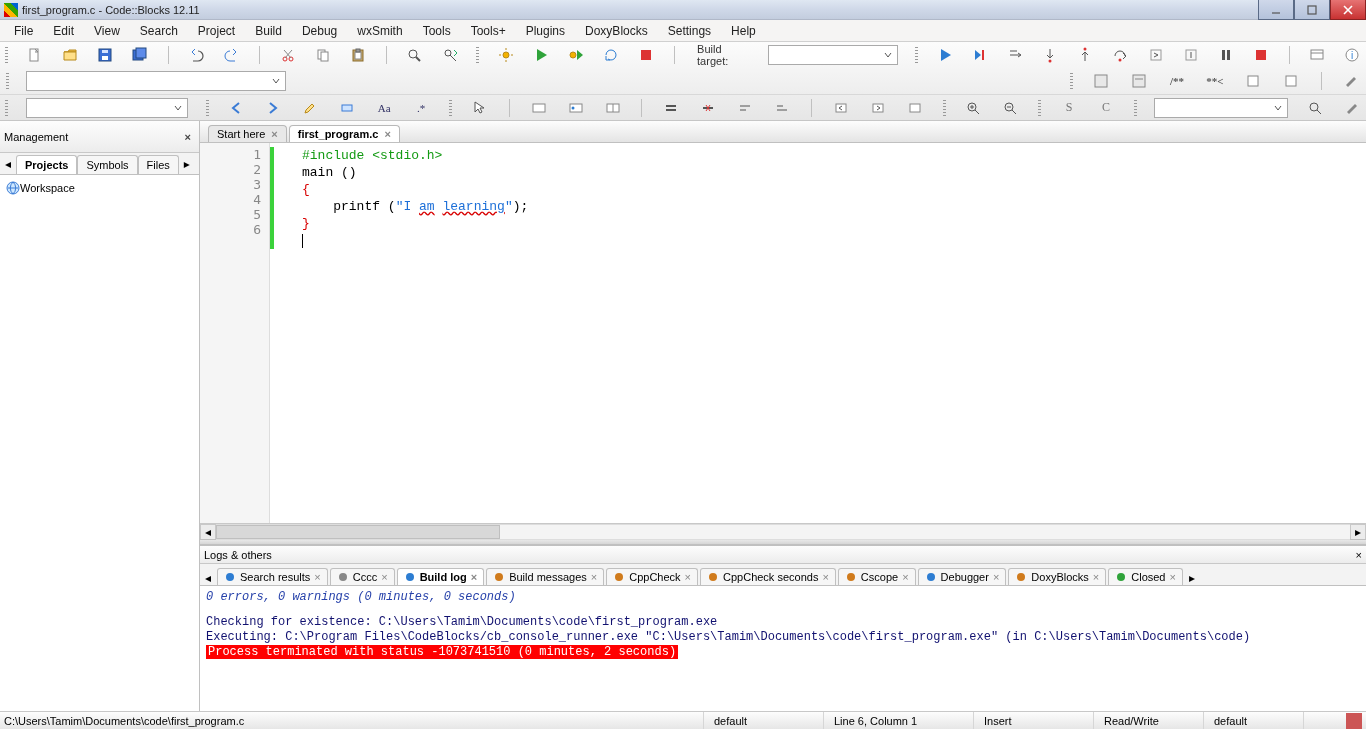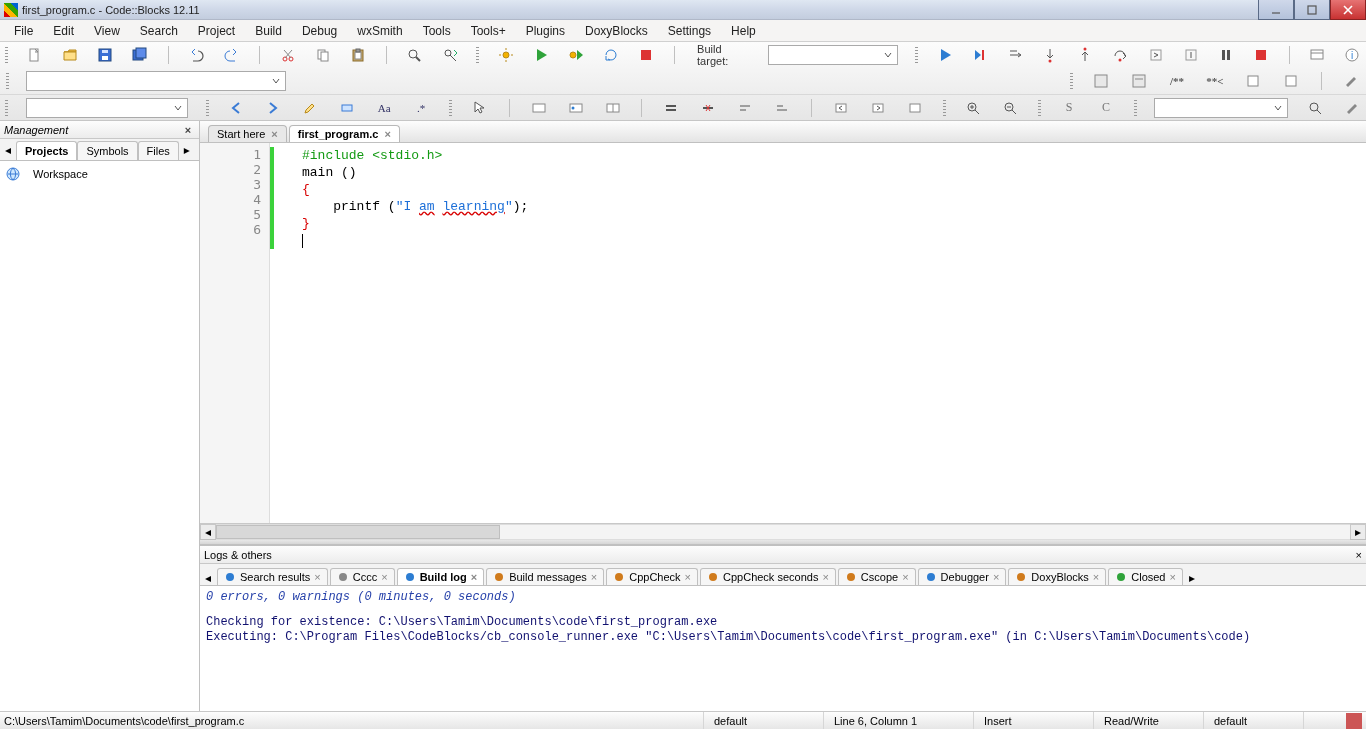--- a/index.html
+++ b/index.html
@@ -98,45 +98,44 @@
   }
 
   
   .management {
     width: 200px;
     display:flex; flex-direction:column;
     background:#fff;
     border-right: 1px solid #c0c0c0;
   }
   .mgmt-head {
-    height: 18px;
+    height: 32px;
     display:flex; align-items:center; justify-content:space-between;
     background: linear-gradient(to bottom,#fdfdfd,#ececec);
     border-bottom:1px solid #c8c8c8;
     padding: 0 4px;
     font-size:11px;
-    font-style:italic;
   }
   .mgmt-head .x { font-weight:bold; color:#444; cursor:pointer; padding:0 4px;}
   .mgmt-tabs {
     height: 22px; display:flex;
     border-bottom:1px solid #c0c0c0;
     background: #f3f3f3;
   }
   .mgmt-tabs .arrow{ width:16px; display:flex;align-items:center;justify-content:center;}
   .mgmt-tabs .tab {
     padding: 2px 8px; font-size:11px;
     border: 1px solid #c0c0c0; border-bottom:none;
     background:#f6f6f6; margin-top:2px;
     border-top-left-radius:3px;border-top-right-radius:3px;
     display:flex;align-items:center;
   }
   .mgmt-tabs .tab.active { background:#fff; font-weight:bold;}
   .mgmt-body { flex:1; padding:4px; background:#fff;}
-  .ws-item { display:flex; align-items:center; gap:13px; font-size:11px; padding:2px;}
+  .ws-item { display:flex; align-items:center; gap:0; font-size:11px; padding:2px;}
   .ws-icon { width:14px; height:14px; }
 
   
   .editorwrap {
     flex:1; display:flex; flex-direction:column; min-width:0;
   }
   .editor-tabs {
     height: 22px; display:flex; align-items:flex-end;
     background: linear-gradient(to bottom,#fdfdfd,#e4e4e4);
     border-bottom:1px solid #c0c0c0;
@@ -826,20 +825,21 @@
             <span>Closed</span>
             <span class="lx">×</span>
           </div>
           <div class="arrow">▸</div>
         </div>
       <div class="logs-body">
         <div class="italic">0 errors, 0 warnings (0 minutes, 0 seconds)</div>
         <div class="blank"></div>
         <div>Checking for existence: C:\Users\Tamim\Documents\code\first_program.exe</div>
         <div>Executing: C:\Program Files\CodeBlocks/cb_console_runner.exe "C:\Users\Tamim\Documents\code\first_program.exe"  (in C:\Users\Tamim\Documents\code)</div>
+        <div><span class="err">Process terminated with status -1073741510 (0 minutes, 2 seconds)</span></div>
       </div>
     </div>
   </div>
 </div>
 
 <div class="statusbar">
   <div class="cell path">C:\Users\Tamim\Documents\code\first_program.c</div>
   <div class="cell" style="flex:0 0 120px">default</div>
   <div class="cell" style="flex:0 0 150px">Line 6, Column 1</div>
   <div class="cell" style="flex:0 0 120px">Insert</div>

